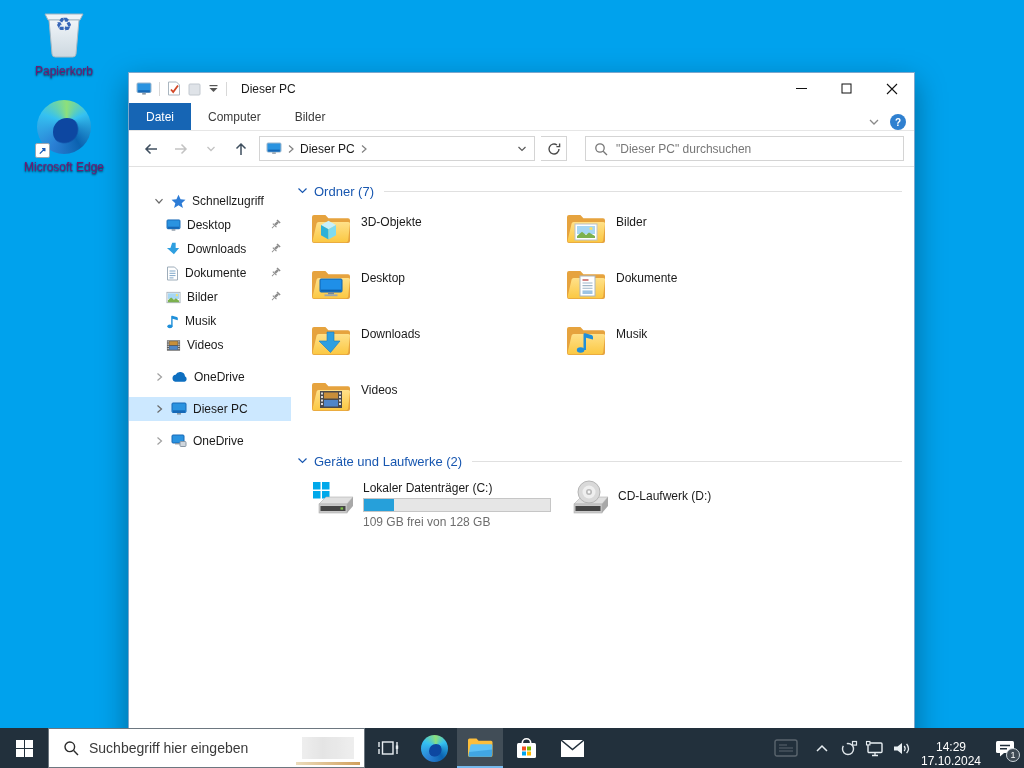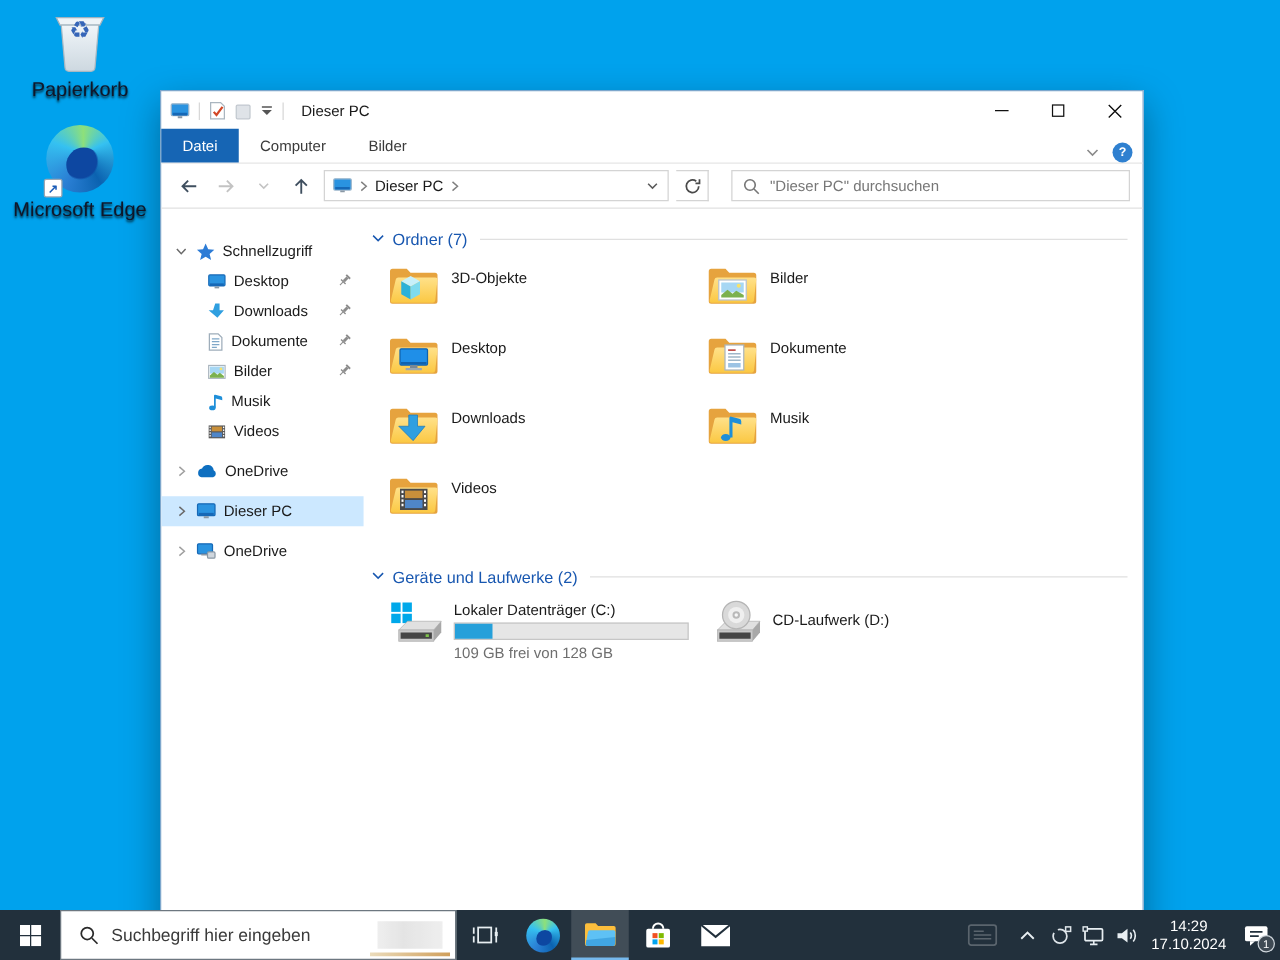--- a/index.html
+++ b/index.html
@@ -2,21 +2,21 @@
 <html><head>
 <meta charset="utf-8">
 <style>
   *{margin:0;padding:0;box-sizing:border-box}
   html,body{width:1024px;height:768px;overflow:hidden}
   body{font-family:"Liberation Sans",sans-serif;font-size:12px;color:#1a1a1a}
   .desktop{position:relative;width:1024px;height:768px;background:#00a2ed}
 
   
   .desk-icon{position:absolute;width:104px;display:flex;flex-direction:column;align-items:center;gap:4px}
-  .desk-icon .dlabel{color:#0f172a;font-size:16px;text-shadow:0 1px 2px rgba(0,0,0,.8);white-space:nowrap}
+  .desk-icon .dlabel{color:#701a75;font-size:12px;text-shadow:0 1px 2px rgba(0,0,0,.8);white-space:nowrap}
   #icon-recycle{left:12px;top:8px}
   #icon-edge{left:12px;top:100px}
   .bin-wrap{position:relative;width:48px;height:52px}
   .bin-glyph{position:absolute;left:0;top:7px;width:48px;text-align:center;font-size:19px;color:#3565b8;line-height:1}
   .edge-ball{position:relative;width:54px;height:54px;border-radius:50%;
     background:conic-gradient(from 210deg at 55% 42%,#2a7fd4 0deg,#35c1f1 80deg,#8ee07a 150deg,#35c1f1 215deg,#0b62b0 300deg,#2a7fd4 360deg)}
   .edge-ball:after{content:"";position:absolute;left:30%;top:34%;width:52%;height:52%;border-radius:50%;
     background:radial-gradient(circle at 40% 40%,#0d47a1 0 55%,rgba(13,71,161,0) 62%)}
   .shortcut-badge{position:absolute;left:-2px;bottom:-2px;width:15px;height:15px;background:#fff;border:1px solid #9aa7b4;border-radius:2px;
     display:flex;align-items:center;justify-content:center;font-size:10px;color:#1b5cb8;font-weight:bold}
@@ -44,21 +44,21 @@
   .addr{flex:0 0 276px;height:25px;border:1px solid #d4d4d4;display:flex;align-items:center;padding:0 6px;gap:5px}
   .addr .crumb{font-size:12px;color:#1a1a1a}
   .addr .endchev{margin-left:auto}
   .refresh{width:26px;height:25px;border:1px solid #d4d4d4;border-left:none;display:flex;align-items:center;justify-content:center}
   .esearch{flex:1;height:25px;border:1px solid #d4d4d4;display:flex;align-items:center;padding:0 8px;gap:8px;margin-left:12px}
   .esearch input{border:none;outline:none;flex:1;font-family:"Liberation Sans",sans-serif;font-size:12px;color:#1a1a1a;background:transparent}
   .esearch input::placeholder{color:#777}
 
   .wbody{flex:1;display:flex;min-height:0}
   .sidebar{width:162px;flex:0 0 162px;padding-top:22px;overflow:hidden}
-  .side-row{height:24px;display:flex;align-items:center;padding-left:10px;gap:6px;position:relative}
+  .side-row{height:24px;display:flex;align-items:center;padding-left:24px;gap:6px;position:relative}
   .side-row .slabel{font-size:12px;white-space:nowrap}
   .side-row.child{padding-left:37px}
   .side-row.selected{background:#cce8ff}
   .side-row .pin{position:absolute;right:10px;top:6px}
   .gap-top{margin-top:8px}
   .chevbox{width:12px;display:flex;justify-content:center}
 
   .content{flex:1;padding:14px 12px 0 6px;overflow:hidden}
   .group-head{display:flex;align-items:center;gap:6px;height:20px}
   .group-head .gtitle{color:#1857b0;font-size:13px;white-space:nowrap}
@@ -85,21 +85,21 @@
   .taskbar{position:absolute;left:0;bottom:0;width:1024px;height:40px;background:#22303c;display:flex;align-items:stretch}
   .tb-start{width:48px;display:flex;align-items:center;justify-content:center}
   .tb-search{width:317px;background:#fff;border:1px solid #6d7780;display:flex;align-items:center;padding:0 4px 0 14px;gap:10px;position:relative}
   .tb-search input{border:none;outline:none;flex:1;font-family:Liberation Sans, sans-serif;font-size:14px;background:transparent;color:#1a1a1a}
   .tb-search input::placeholder{color:#3a3a3a}
   .bing-peek{width:64px;height:100%;position:relative;opacity:.85}
   .bing-peek .ghost{position:absolute;right:6px;top:8px;width:52px;height:22px;background:linear-gradient(90deg,#ececec,#e0e0e0 40%,#ececec)}
   .bing-peek .underline{position:absolute;right:0;bottom:2px;width:64px;height:3px;background:linear-gradient(90deg,#e8d6b0,#c98f3f)}
   .tb-btn{width:46px;display:flex;align-items:center;justify-content:center}
   .tb-btn.active{background:rgba(255,255,255,.14);border-bottom:2px solid #76b9ed}
-  .tray{margin-left:auto;display:flex;align-items:center}
+  .tray{margin-left:auto;display:flex;align-items:flex-end}
   .tray-btn{height:40px;display:flex;align-items:center;justify-content:center}
   .dim-widget{width:44px;opacity:.25}
   .w28{width:28px}.w26{width:26px}
   .clock{width:70px;color:#fff;font-size:12px;text-align:center;line-height:14px;display:flex;flex-direction:column;justify-content:center}
   .action{width:38px;position:relative}
   .badge{position:absolute;right:4px;bottom:6px;width:14px;height:14px;border-radius:50%;background:#3f4a54;border:1px solid #cfd6dc;
     color:#fff;font-size:9px;display:flex;align-items:center;justify-content:center}
 </style>
 </head>
 <body>

